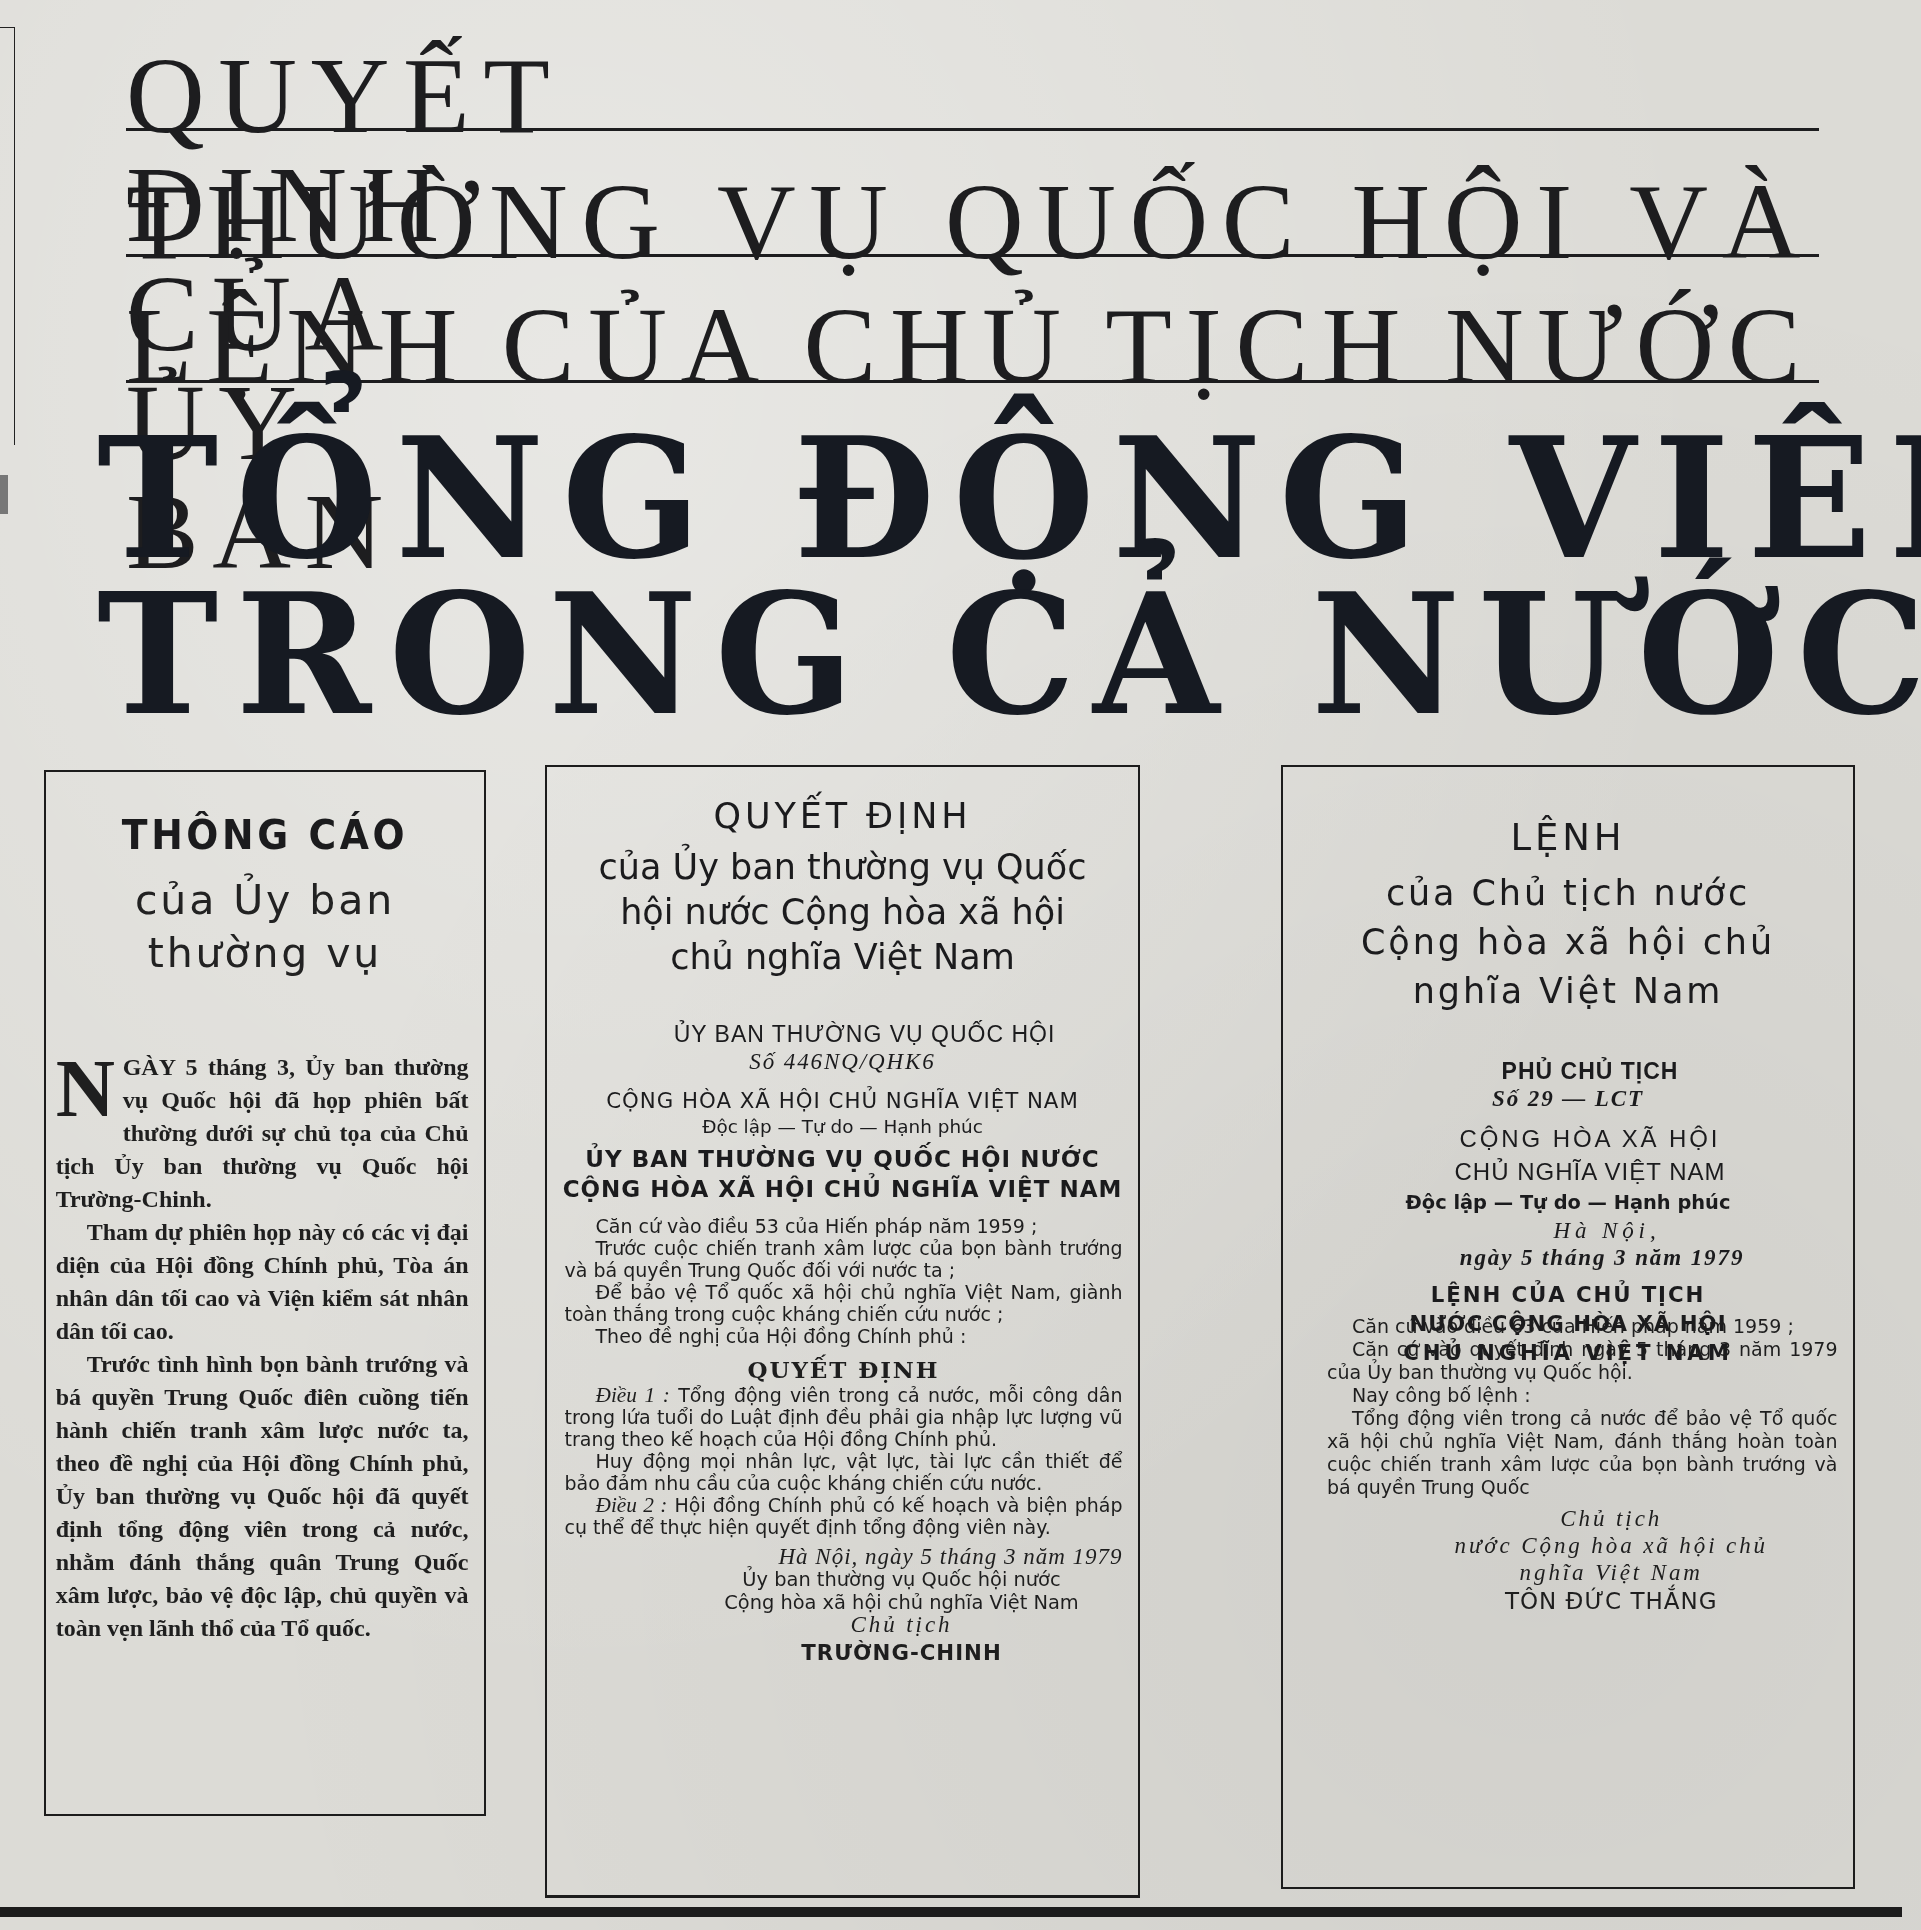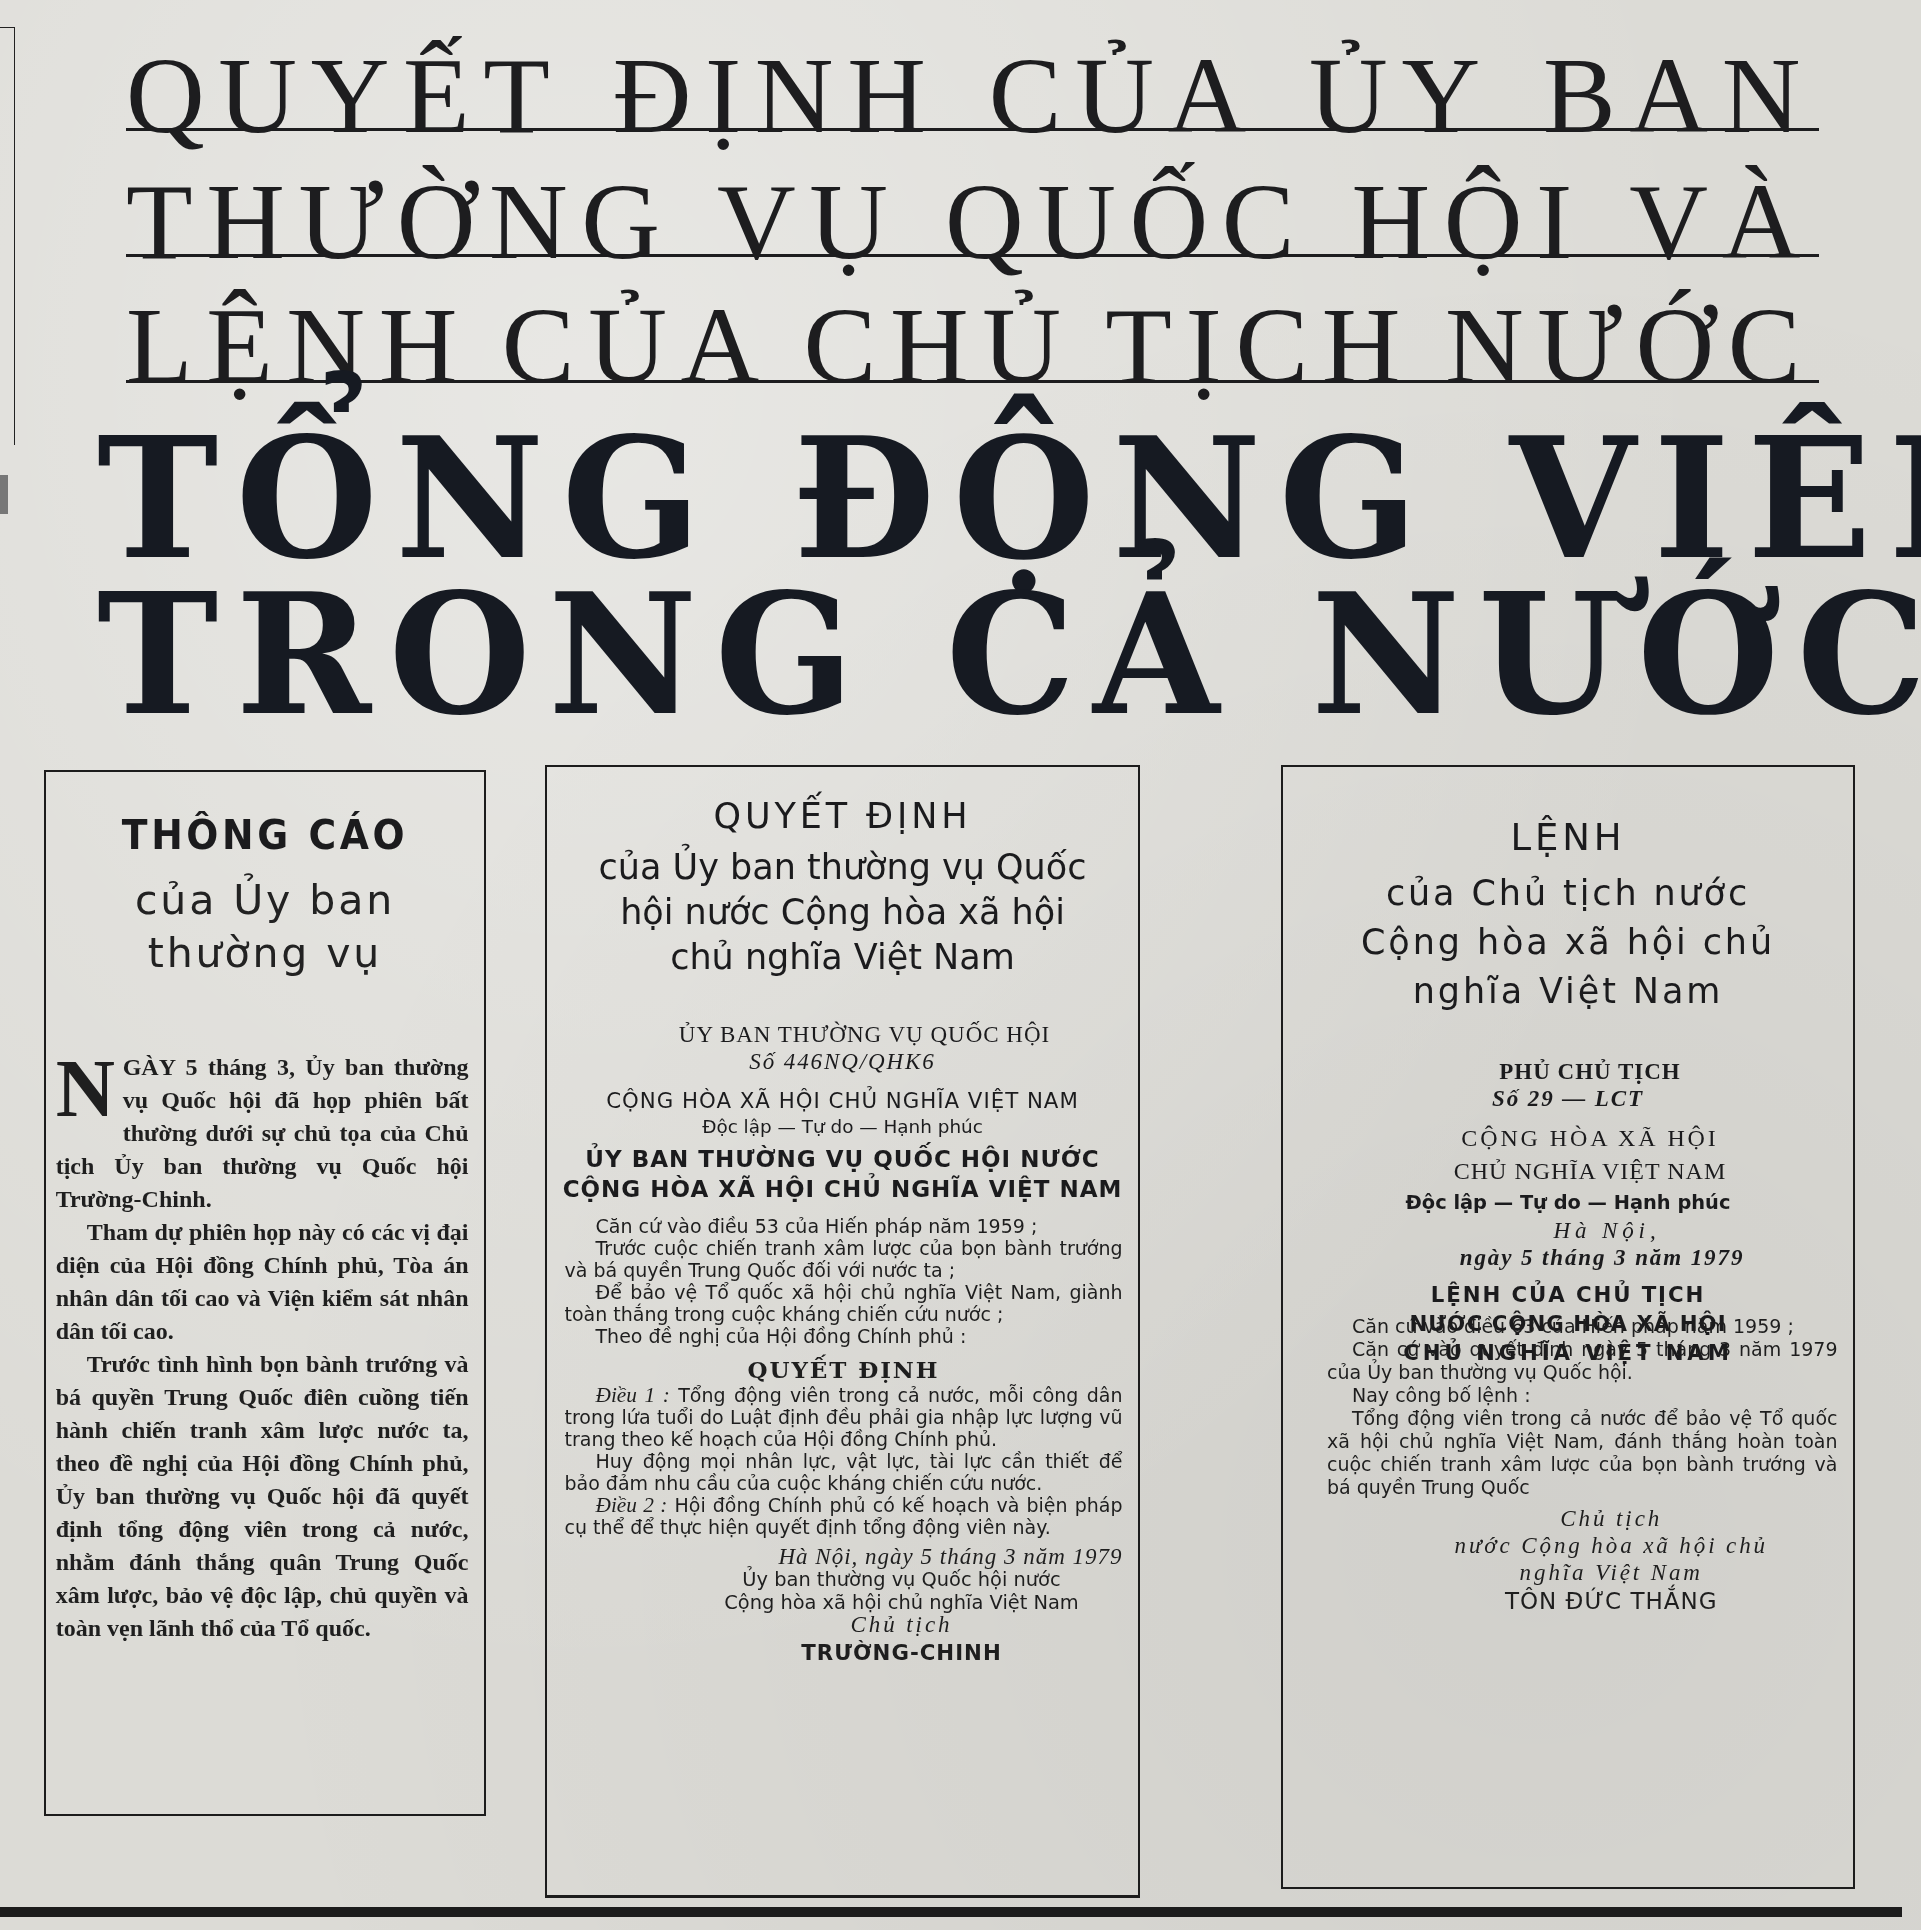--- a/index.html
+++ b/index.html
@@ -25,21 +25,21 @@
   .edge-mark { position: absolute; left: 0; top: 475px; width: 7.8px; height: 39px; background: #777; }
 
   
   .kicker {
     position: absolute; left: 126px; width: 1688px;
     font-family: "Liberation Serif", "DejaVu Serif", serif;
     font-size: 109px; line-height: 1; letter-spacing: 13.6px;
     color: #1d1d1f; white-space: nowrap;
     display: flex; justify-content: space-between;
   }
-  .kicker.l1 { top: 41px; }
+  .kicker.l1 { top: 41px; flex-direction: column; }
   .kicker.l2 { top: 167px; }
   .kicker.l3 { top: 291px; }
   .rule { position: absolute; left: 126px; width: 1693px; height: 2.9px; background: #1d1d1f; }
   .rule.r1 { top: 128px; }
   .rule.r2 { top: 254px; }
   .rule.r3 { top: 380px; }
 
   .headline {
     position: absolute; left: 97px; width: 1727px;
     font-family: "DejaVu Serif", "Liberation Serif", serif;
@@ -90,21 +90,21 @@
   
   .mid-title {
     position: absolute; left: 0; right: 0; top: 29px;
     font-family: "DejaVu Sans", sans-serif; font-size: 35px; letter-spacing: 3.9px;
   }
   .mid-sub {
     position: absolute; left: 0; right: 0; top: 78px;
     font-family: "DejaVu Sans", sans-serif; font-size: 35px; line-height: 45px;
   }
   .mid-meta { position: absolute; left: 0; right: 0; top: 254px; }
-  .meta-serif { font-family: Liberation Serif, serif; font-size: 23px; line-height: 27px; letter-spacing: 1px; margin-left: 44px; }
+  .meta-serif { font-family: Liberation Sans, sans-serif; font-size: 23px; line-height: 27px; letter-spacing: 1px; margin-left: 44px; }
   .meta-ital { font-family: "Liberation Serif", serif; font-style: italic; font-size: 23px; line-height: 27px; letter-spacing: 1.9px; }
   .meta-sans { font-family: "DejaVu Sans", sans-serif; font-size: 21.3px; line-height: 27px; letter-spacing: 1px; }
   .meta-sans-sm { font-family: "DejaVu Sans", sans-serif; font-size: 18.4px; line-height: 25px; }
   .meta-bold { font-family: "DejaVu Sans", sans-serif; font-weight: bold; font-size: 23px; line-height: 30px; letter-spacing: 1px; }
   .mid-body {
     position: absolute; left: 17.5px; right: 15.5px; top: 448px;
     font-family: "DejaVu Sans", sans-serif; font-size: 19px; line-height: 22px;
     text-align: justify; color: #1e1e1e;
   }
   .mid-body p { margin: 0; text-indent: 31px; }

